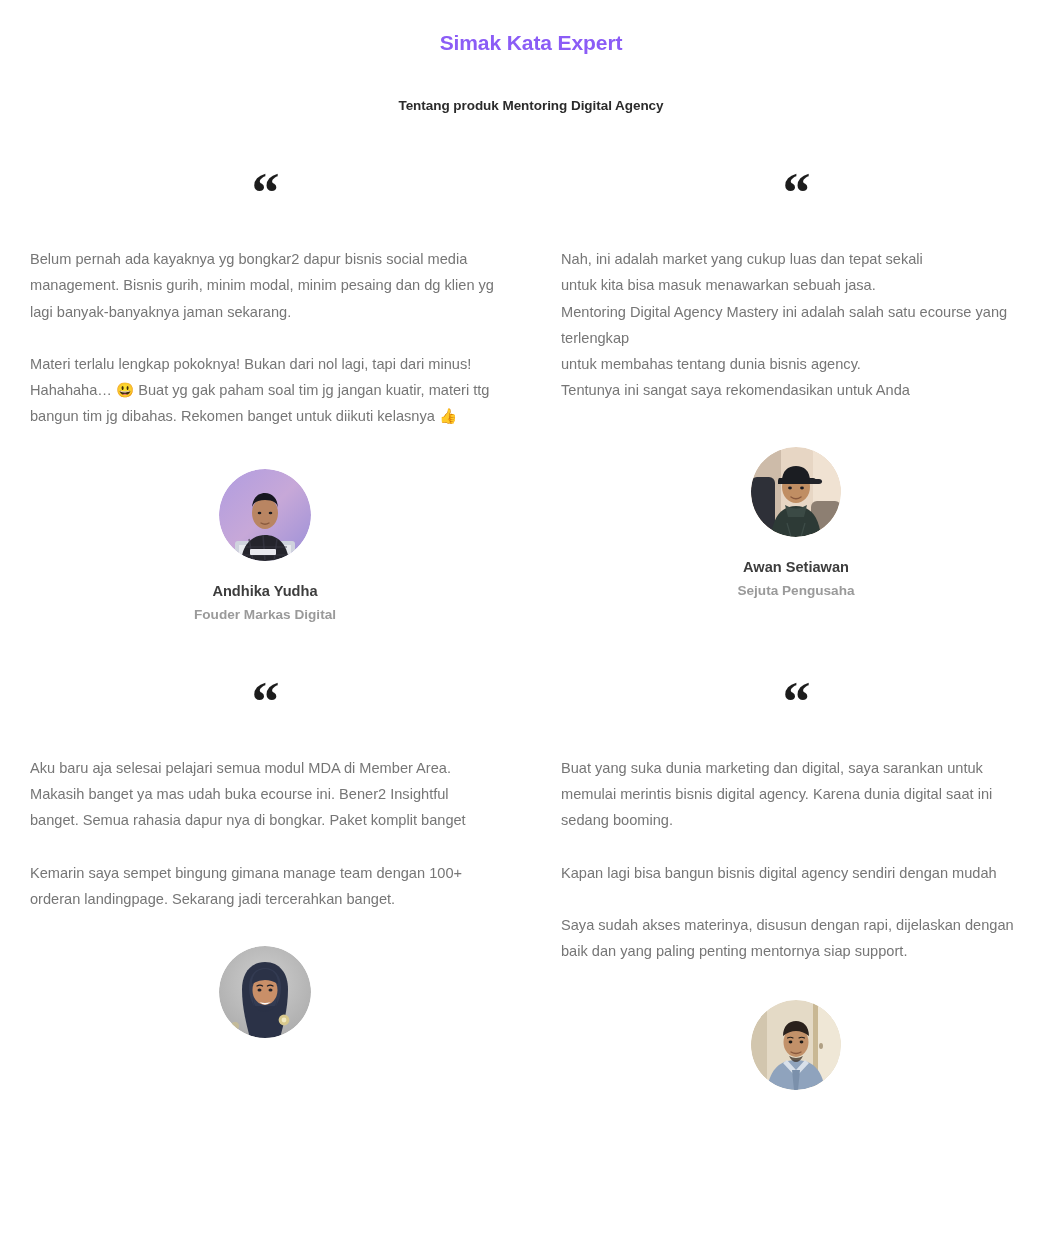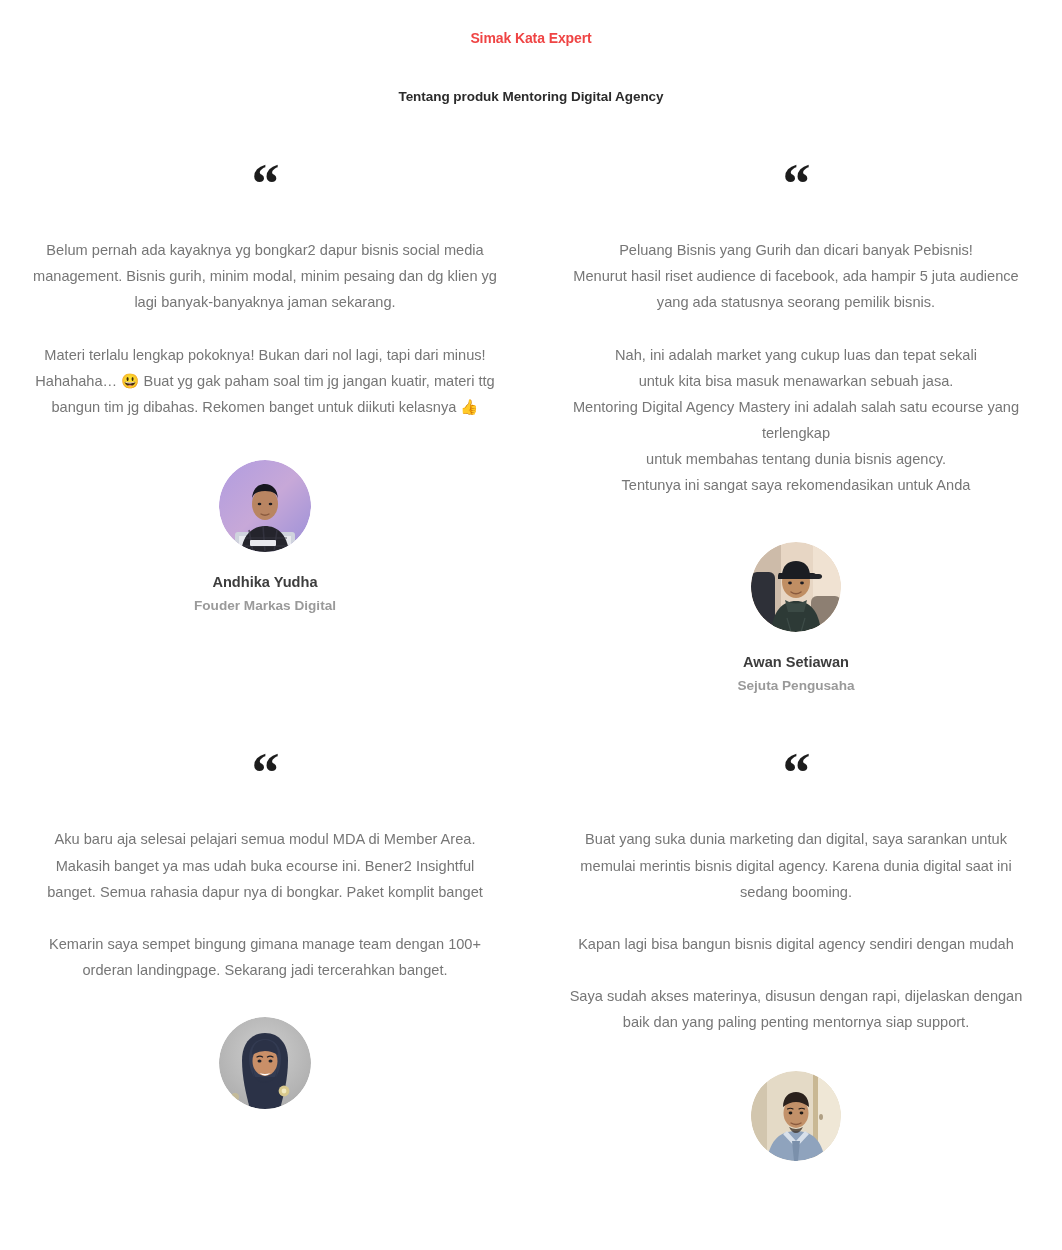--- a/index.html
+++ b/index.html
@@ -23,23 +23,23 @@
     position: relative;
   }
 
   
   .heading-block {
     text-align: center;
     padding-top: 29px;
   }
 
   .page-title {
-    font-size: 14px;
+    font-size: 21px;
     font-weight: 700;
-    color: #ef4444;
+    color: #8b5cf6;
     letter-spacing: -0.1px;
     line-height: 1.3;
   }
 
   .page-subtitle {
     font-size: 13.5px;
     font-weight: 700;
     color: #2b2b2b;
     margin-top: 42px;
     letter-spacing: -0.05px;
@@ -75,21 +75,20 @@
     height: 34px;
     letter-spacing: -1px;
     user-select: none;
   }
 
   
   .quote-body {
     font-size: 14.6px;
     line-height: 1.79;
     color: #767676;
-    text-align: center;
     margin-top: 34px;
     max-width: 470px;
   }
 
   .quote-body p + p { margin-top: 26px; }
 
   
   .author {
     display: flex;
     flex-direction: column;
@@ -181,22 +180,20 @@
           </svg>
         </div>
         <div class="author-name">Andhika Yudha</div>
         <div class="author-role">Fouder Markas Digital</div>
       </div>
     </div>
 
     <div class="card card-top-right">
       <div class="quote-mark">“</div>
       <div class="quote-body">
-        <p style="white-space:pre-line">Peluang Bisnis yang Gurih dan dicari banyak Pebisnis!
-Menurut hasil riset audience di facebook, ada hampir 5 juta audience yang ada statusnya seorang pemilik bisnis.</p>
         <p style="white-space:pre-line">Nah, ini adalah market yang cukup luas dan tepat sekali
 untuk kita bisa masuk menawarkan sebuah jasa.
 Mentoring Digital Agency Mastery ini adalah salah satu ecourse yang terlengkap
 untuk membahas tentang dunia bisnis agency.
 Tentunya ini sangat saya rekomendasikan untuk Anda</p>
       </div>
       <div class="author">
         <div class="avatar">
           <svg viewBox="0 0 90 90" xmlns="http://www.w3.org/2000/svg" aria-hidden="true">
             <defs>

